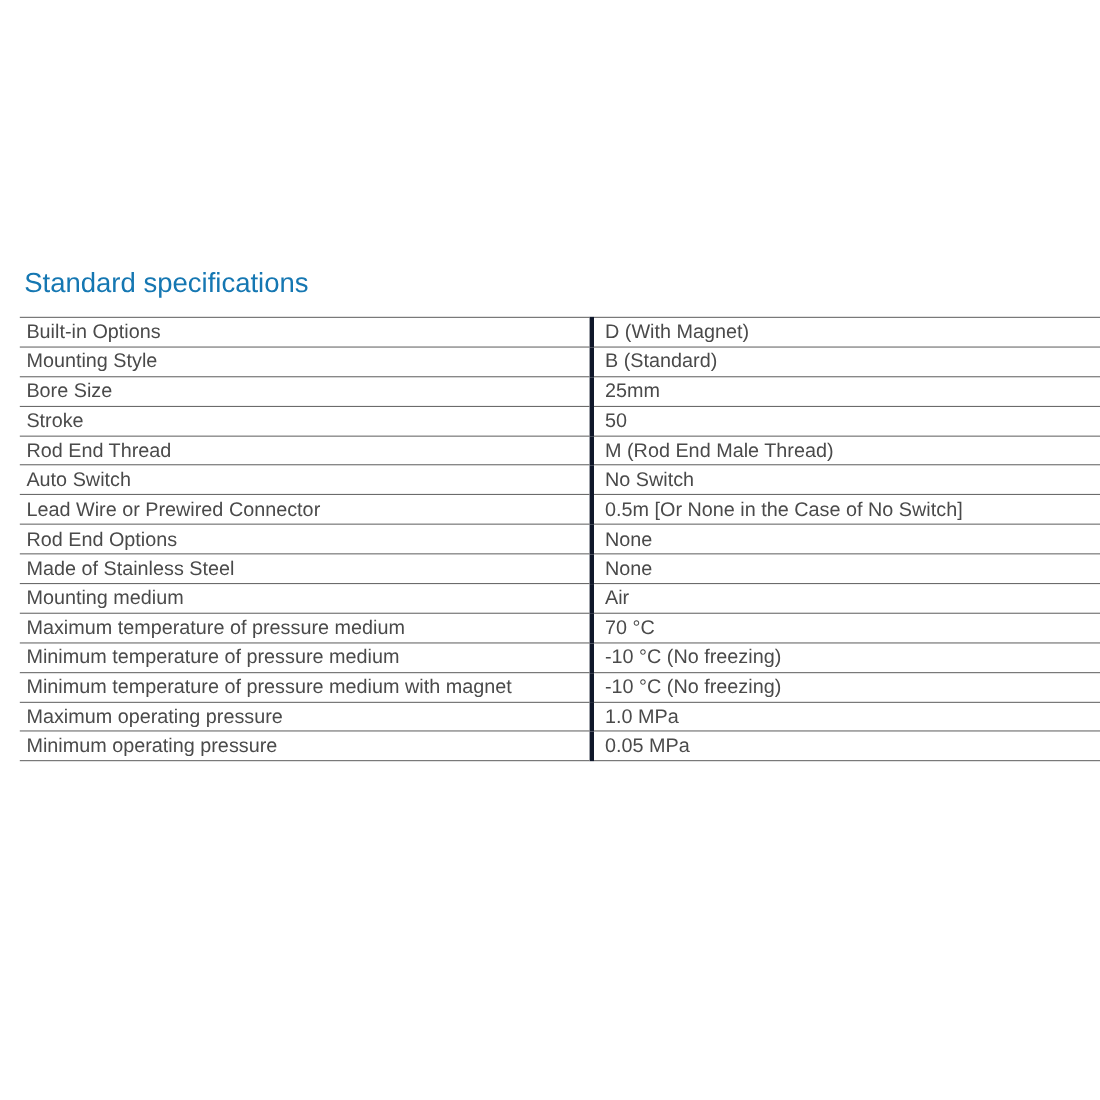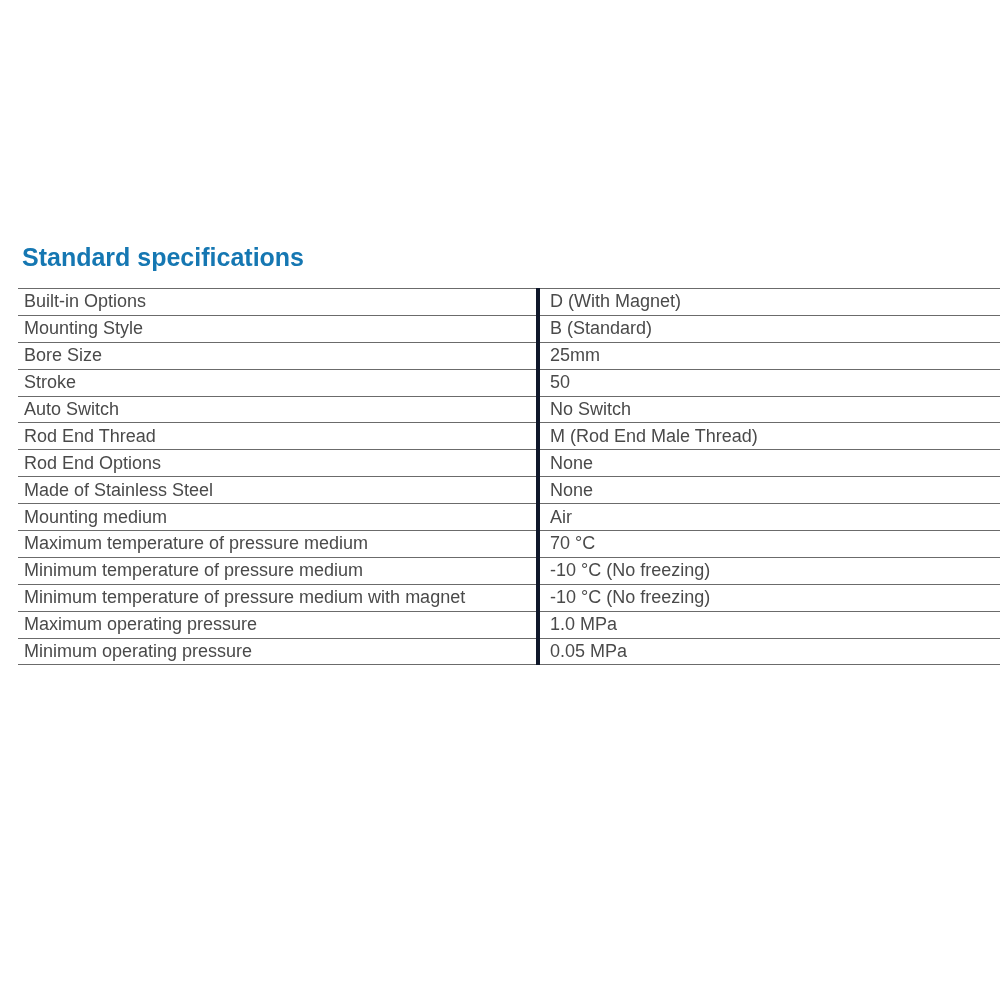--- a/index.html
+++ b/index.html
@@ -13,21 +13,21 @@
     position: relative;
     font-family: "Liberation Sans", sans-serif;
     overflow: hidden;
   }
   .page-title {
     position: absolute;
     left: 22px;
     top: 243px;
     margin: 0;
     font-size: 25px;
-    font-weight: bold;
+    font-weight: normal;
     color: #1577b2;
     white-space: nowrap;
   }
   .spec-table {
     position: absolute;
     left: 18px;
     top: 288px;
     width: 982px;
     border-collapse: collapse;
     table-layout: fixed;
@@ -76,29 +76,33 @@
     <td class="label-cell">Bore Size</td>
     <td class="value-cell">25mm</td>
   </tr>
 
   <tr class="spec-row">
     <td class="label-cell">Stroke</td>
     <td class="value-cell">50</td>
   </tr>
 
   <tr class="spec-row">
+    <td class="label-cell">Rod End Thread</td>
+    <td class="value-cell">M (Rod End Male Thread)</td>
+  </tr>
+
+  <tr class="spec-row">
     <td class="label-cell">Auto Switch</td>
     <td class="value-cell">No Switch</td>
   </tr>
 
   <tr class="spec-row">
-    <td class="label-cell">Rod End Thread</td>
-    <td class="value-cell">M (Rod End Male Thread)</td>
+    <td class="label-cell">Lead Wire or Prewired Connector</td>
+    <td class="value-cell">0.5m [Or None in the Case of No Switch]</td>
   </tr>
-
 
 
   <tr class="spec-row">
     <td class="label-cell">Rod End Options</td>
     <td class="value-cell">None</td>
   </tr>
 
   <tr class="spec-row">
     <td class="label-cell">Made of Stainless Steel</td>
     <td class="value-cell">None</td>

